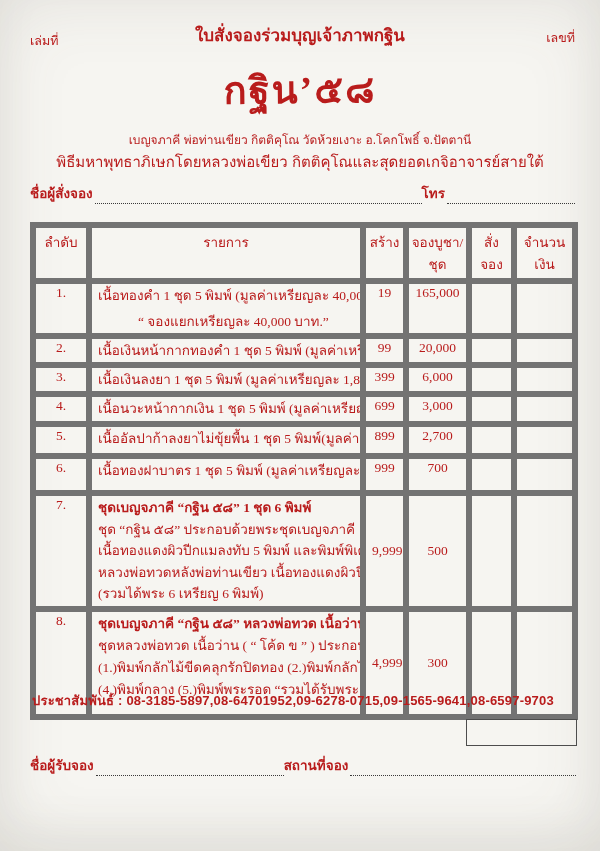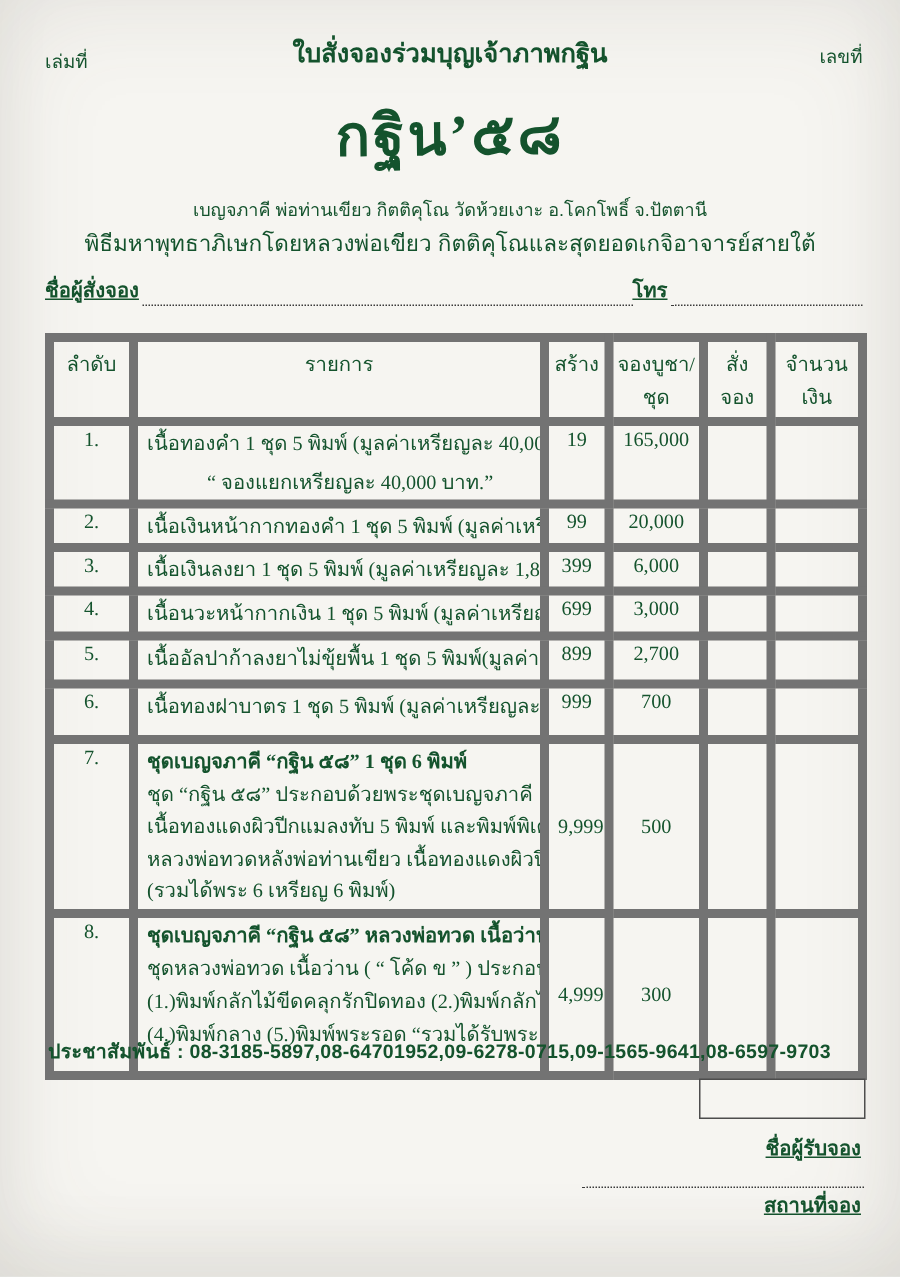--- a/index.html
+++ b/index.html
@@ -1,41 +1,41 @@
 <!DOCTYPE html>
 <html><head>
 <meta charset="utf-8">
 <style>
   html,body{margin:0;padding:0;background:#e8e7e3;}
   .page{
     position:relative;width:600px;height:851px;margin:0 auto;
     background:#f6f5f1;
     box-shadow:inset 0 0 70px rgba(90,85,70,.12), inset 0 -25px 40px rgba(90,85,70,.06);
-    color:#14532d;
+    color:#b91c1c;
     font-family:"Liberation Serif","DejaVu Serif",serif;
     overflow:hidden;
   }
   .abs{position:absolute;}
   .center{width:100%;text-align:center;}
   .sans{font-family:"Liberation Sans","DejaVu Sans",sans-serif;}
 
   .book-label{left:30px;top:31px;font-size:12.5px;}
   .doc-label{right:25px;top:28px;font-size:12.5px;}
   .form-title{top:21px;font-size:17px;font-weight:bold;}
   .big-title{top:59px;font-size:38px;font-weight:bold;letter-spacing:2px;transform:rotate(-.6deg);}
   .sub1{top:130px;font-size:12px;}
   .sub2{top:150px;font-size:15px;}
 
   .fill-line{display:flex;align-items:flex-end;font-size:13.5px;}
-  .fill-line .lbl{font-weight:bold;white-space:nowrap;padding-right:2px;text-decoration:underline;}
+  .fill-line .lbl{font-weight:bold;white-space:nowrap;padding-right:2px;}
   .dots{border-bottom:1.6px dotted #3a3a3a;height:15px;}
   .grow{flex:1 1 auto;}
   .orderer-line{left:30px;top:182px;width:545px;}
   .phone-dots{width:128px;}
-  .receiver-line{left:30px;top:754px;width:546px;flex-direction:column;}
+  .receiver-line{left:30px;top:754px;width:546px;}
   .recv-dots{width:188px;}
 
   .tbl-wrap{left:30px;top:222px;}
   table{border-collapse:collapse;table-layout:fixed;width:542px;}
   th,td{border:6px solid #737373;padding:1px 6px;font-size:13.5px;vertical-align:top;overflow:hidden;}
   th{font-weight:normal;text-align:center;padding:3px 1px;height:20px;}
   td.c-no{text-align:center;}
   td.c-made,td.c-price{text-align:center;}
   td.vm{vertical-align:middle;}
   .c-item div{line-height:21px;white-space:nowrap;}

